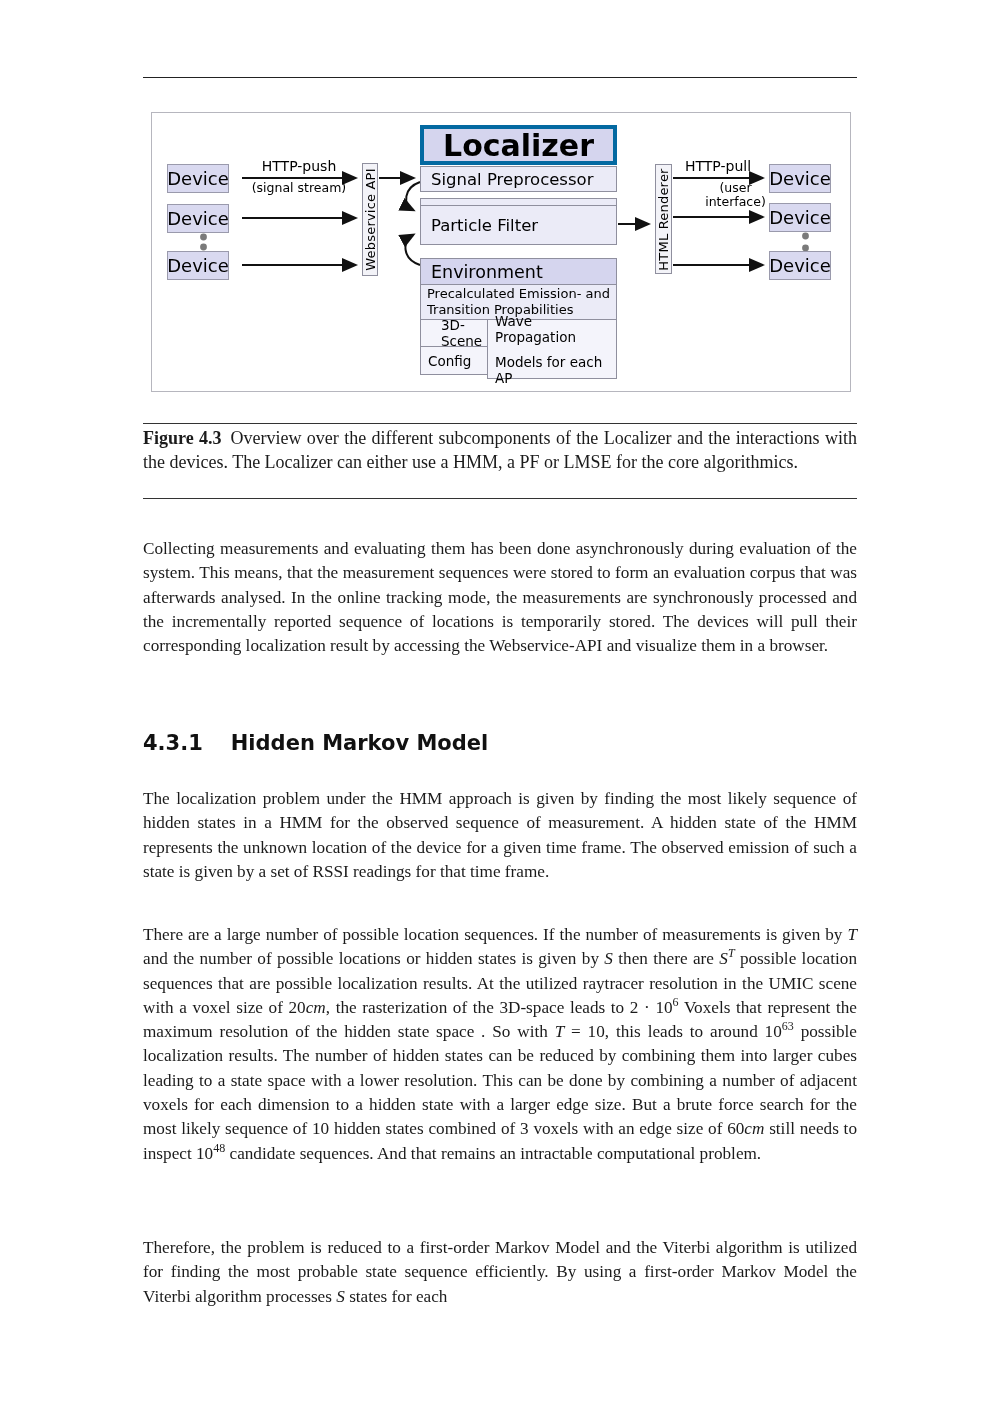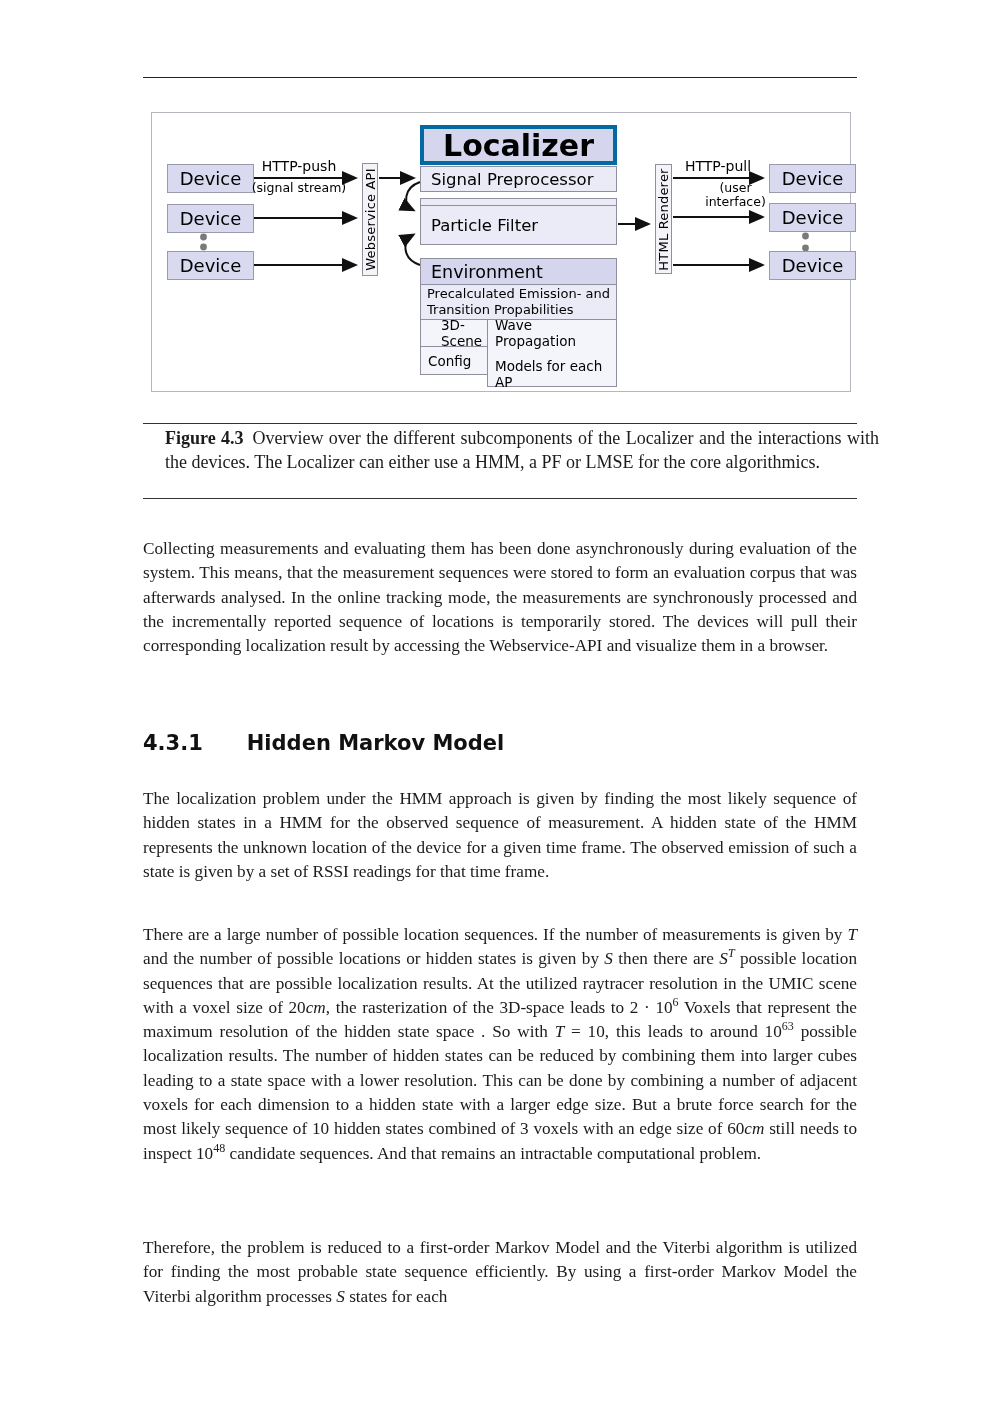--- a/index.html
+++ b/index.html
@@ -21,21 +21,21 @@
   .head-rule { position: absolute; left: 143px; top: 77px; width: 714px; border-top: 1.7px solid #222; }
 
   
   .figure-frame {
     position: absolute; left: 151px; top: 112px; width: 700px; height: 280px;
     border: 1.5px solid #b6b6be; background: #fff;
     font-family: "DejaVu Sans", sans-serif; color: #000;
   }
   .fx { position: absolute; }
   .devbox {
-    width: 87px; height: 29px; background: #d9d9f0; border: 1px solid #9a9aac;
+    width: 62px; height: 29px; background: #d9d9f0; border: 1px solid #9a9aac;
     display: flex; align-items: center; justify-content: center; font-size: 18px;
   }
   .vbox {
     background: #f3f3f8; border: 1px solid #8f8f9e;
     display: flex; align-items: center; justify-content: center;
   }
   .vbox span { transform: rotate(-90deg); white-space: nowrap; font-size: 13px; letter-spacing: .2px; }
   .loc-title {
     left: 268px; top: 12px; width: 197px; height: 40px; background: #d5d5ee; border: 4px solid #0369a1;
     display: flex; align-items: center; justify-content: center;
@@ -56,33 +56,33 @@
   }
   .cell-span { flex-direction: column; align-items: flex-start; justify-content: center; gap: 9px; }
   .flow-label { text-align: center; font-size: 14px; line-height: 15px; }
   .flow-sub { text-align: center; font-size: 12.5px; line-height: 14px; }
   svg.arrows { position: absolute; left: 0; top: 0; pointer-events: none; }
 
   
   .cap-rule { position: absolute; left: 143px; width: 714px; border-top: 1.3px solid #333; }
   .caption {
     position: absolute; left: 143px; top: 427px; width: 714px;
-    font-size: 18px; line-height: 23.5px; text-align: justify; margin-left: 22px;
+    font-size: 18px; line-height: 23.5px; text-align: justify;
   }
 
   
   .para {
     position: absolute; left: 143px; width: 714px;
     font-size: 17.2px; line-height: 24.3px; text-align: justify;
   }
   .para sup, .caption sup { font-size: 70%; line-height: 0; }
   .subsection-heading {
     position: absolute; left: 143px; top: 731px; width: 714px;
     font-family: "DejaVu Sans", sans-serif; font-weight: bold; font-size: 21px;
-    display: flex; gap: 44px; color: #111;
+    display: flex; gap: 28px; color: #111;
   }
 </style>
 </head>
 <body>
 
 <div class="page">
 
   <div class="head-rule"></div>
 
   <div class="figure-frame">
@@ -134,21 +134,21 @@
 
     <div class="fx loc-title">Localizer</div>
     <div class="fx loc-row" style="top:53px; height:26px;">Signal Preprocessor</div>
     <div class="fx loc-row" style="top:85px; height:26px;">HMM Viterbi Decoder</div>
     <div class="fx loc-row" style="top:92px; height:40px;">Particle Filter</div>
     <div class="fx loc-row dark" style="top:145px; height:27px; font-size:17.5px;">Environment</div>
     <div class="fx precalc">Precalculated Emission- and Transition Propabilities</div>
 
     <div class="fx cell" style="left:268px; top:206px; width:68px; height:28px;padding-left:20px;">3D-Scene</div>
     <div class="fx cell" style="left:268px; top:233px; width:68px; height:29px;">Config</div>
-    <div class="fx cell cell-span" style="left:335px; top:206px; width:130px; height:68px;">
+    <div class="fx cell cell-span" style="left:335px; top:206px; width:130px; height:60px;">
       <span>Wave Propagation</span>
       <span>Models for each AP</span>
     </div>
 
     <div class="fx vbox" style="left:503px; top:51px; width:17px; height:110px;">
       <span>HTML Renderer</span>
     </div>
 
     <div class="fx flow-label" style="left:506px; top:46px; width:120px;">HTTP-pull</div>
     <div class="fx flow-sub" style="left:503px; top:68px; width:126px;padding-left:35px;">(user interface)</div>

